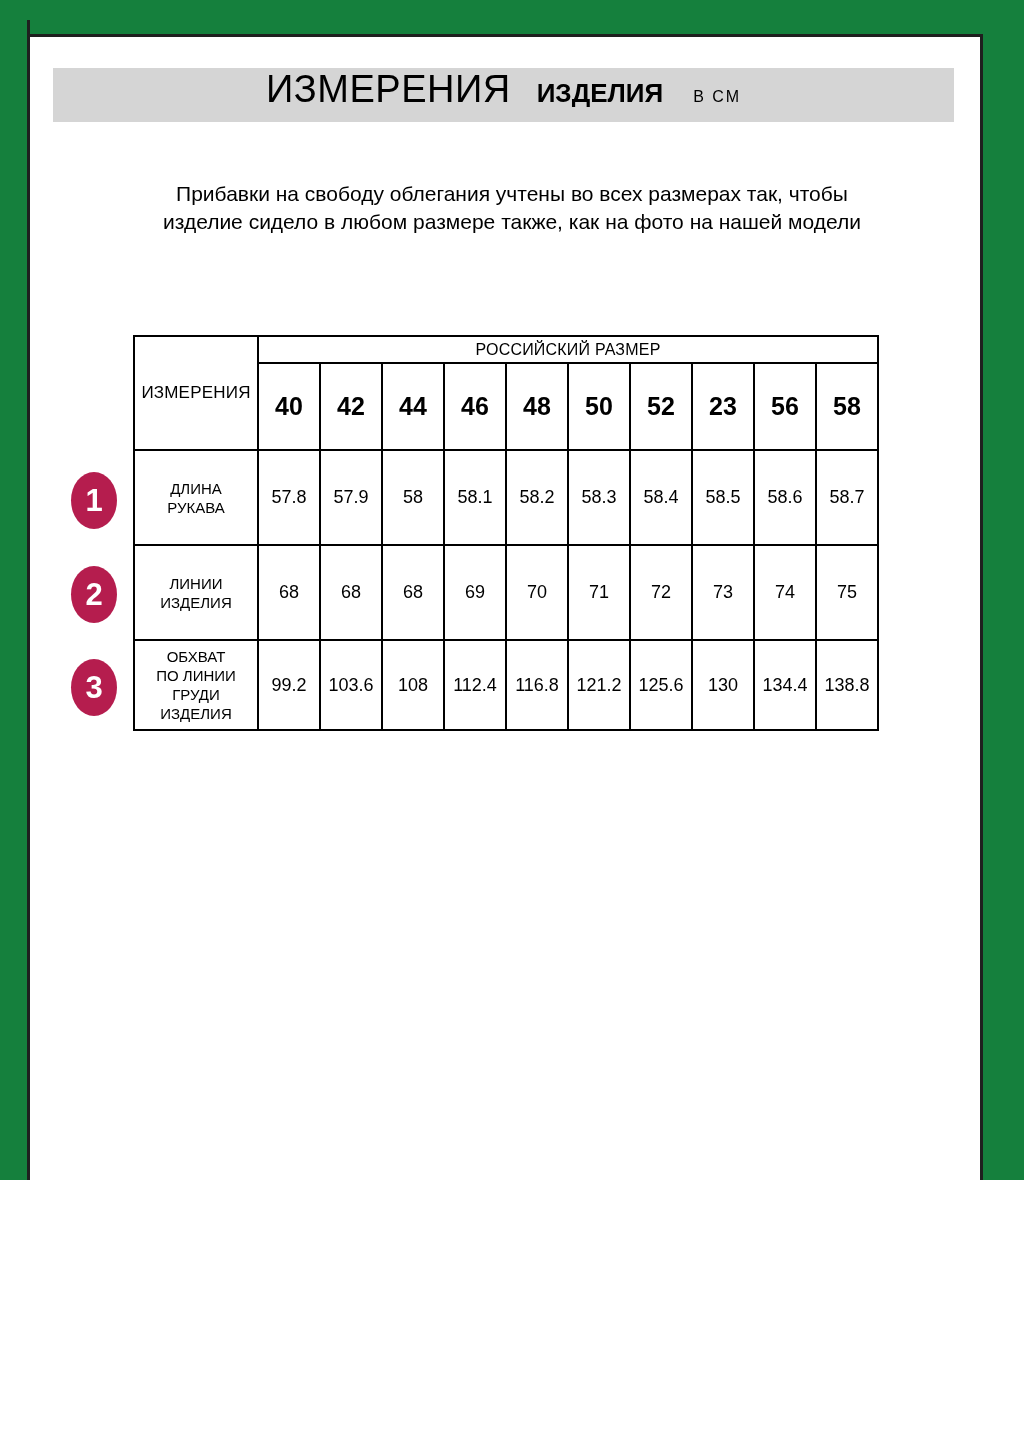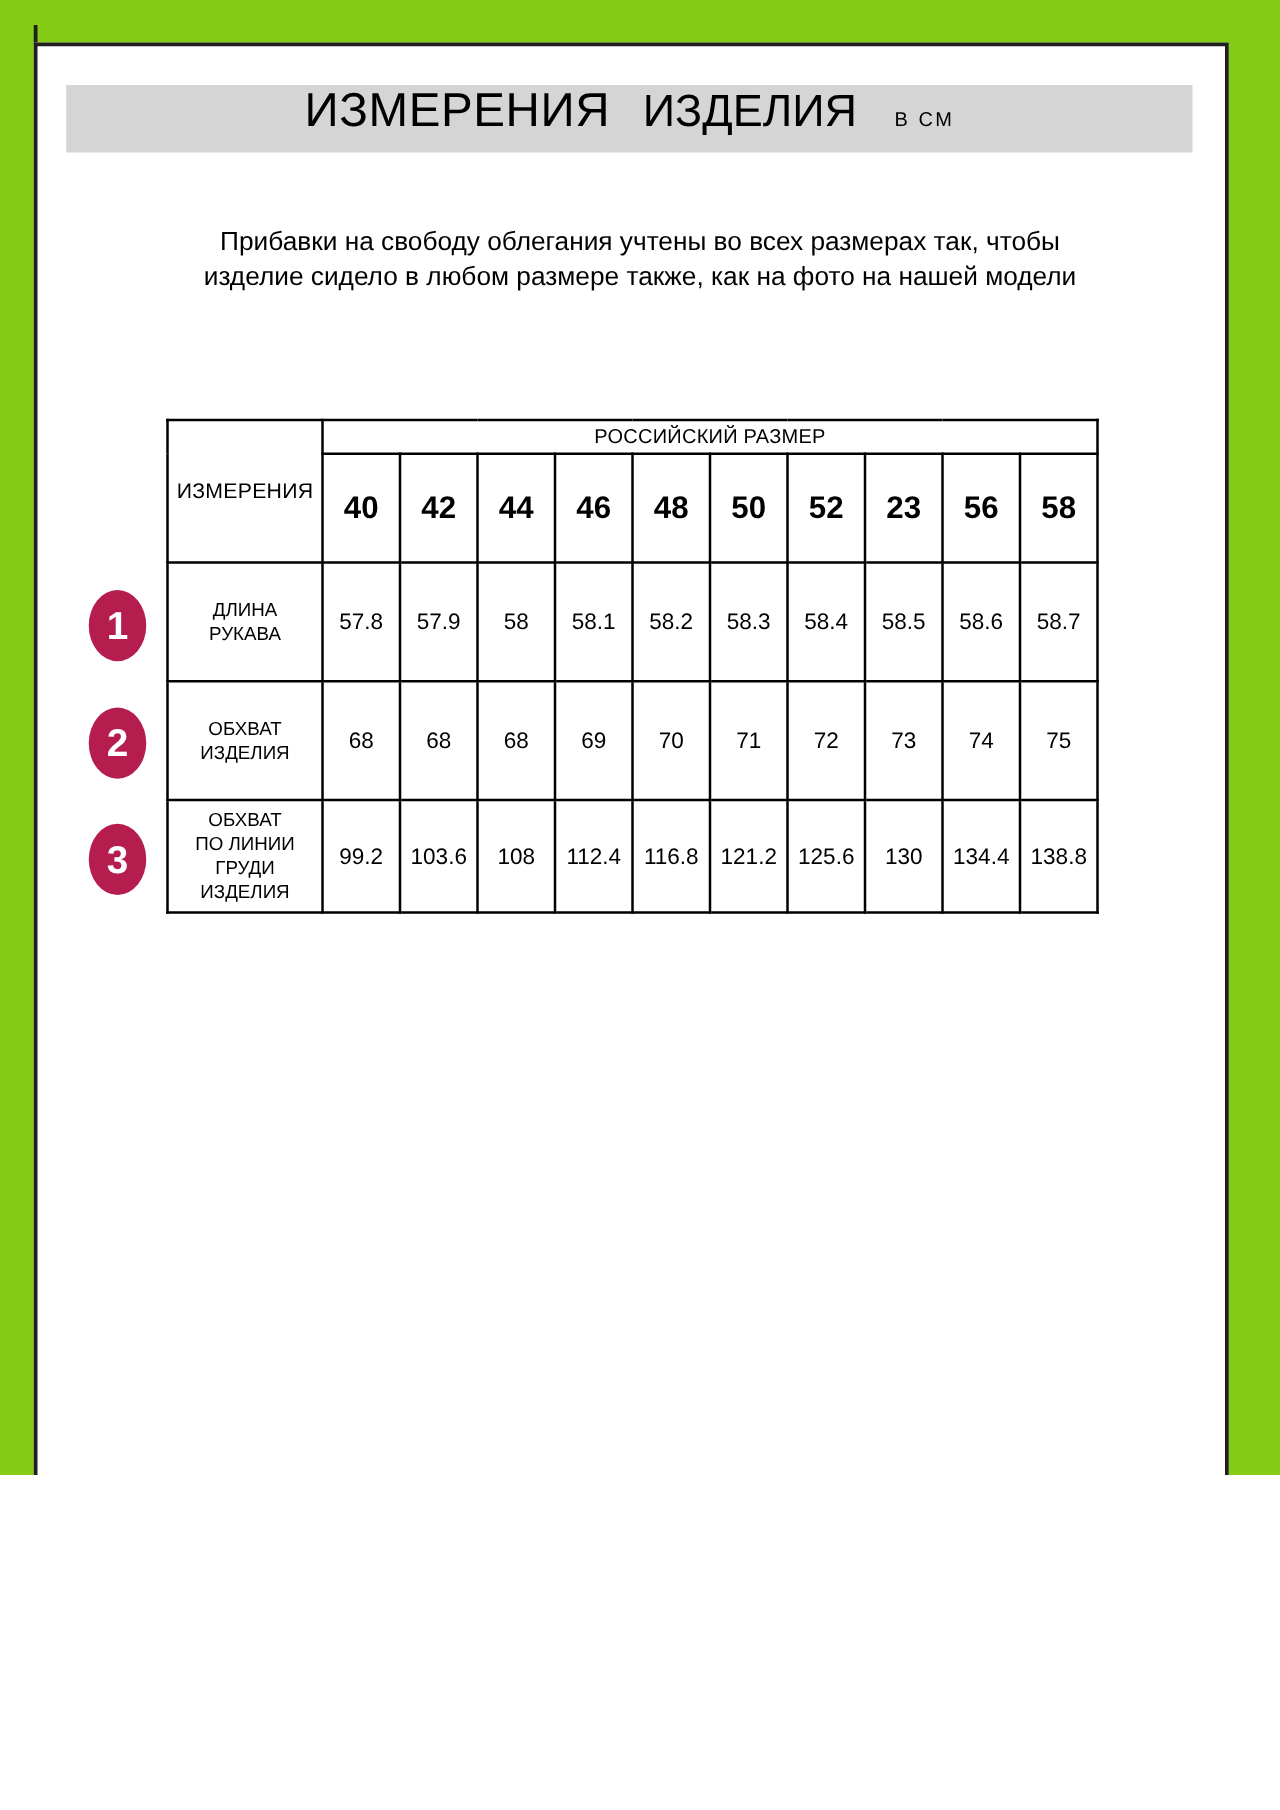--- a/index.html
+++ b/index.html
@@ -5,21 +5,21 @@
   :root {
     --badge: #b51d4e;
     --title-bar-bg: #d5d5d5;
   }
   * { box-sizing: border-box; }
   html, body { margin: 0; padding: 0; background: #ffffff; }
   .page {
     position: relative;
     width: 1024px;
     height: 1180px;
-    background: #84cc16;
+    background: #15803d;
     font-family: "Liberation Sans", "DejaVu Sans", sans-serif;
     color: #000;
     overflow: hidden;
   }
   .frame {
     position: absolute;
     left: 27px; top: 34px;
     width: 956px; height: 1360px;
     border: 3px solid #1f1f1f;
     background: #ffffff;
@@ -39,22 +39,22 @@
     align-items: baseline;
     justify-content: center;
   }
   .title-bar .t1 {
     font-size: 38px;
     font-weight: normal;
     letter-spacing: 0.5px;
     white-space: pre;
   }
   .title-bar .t2 {
-    font-size: 36px;
-    font-weight: normal;
+    font-size: 26px;
+    font-weight: bold;
     margin-left: 26px;
     white-space: pre;
   }
   .title-bar .t3 {
     font-size: 16px;
     font-weight: normal;
     margin-left: 30px;
     letter-spacing: 2px;
     white-space: pre;
   }
@@ -194,21 +194,21 @@
       <td class="value-cell">58</td>
       <td class="value-cell">58.1</td>
       <td class="value-cell">58.2</td>
       <td class="value-cell">58.3</td>
       <td class="value-cell">58.4</td>
       <td class="value-cell">58.5</td>
       <td class="value-cell">58.6</td>
       <td class="value-cell">58.7</td>
     </tr>
     <tr class="data-row-2">
-      <td class="label-cell">ОБХВАТ ИЗДЕЛИЯ</td>
+      <td class="label-cell">ЛИНИИ ИЗДЕЛИЯ</td>
       <td class="value-cell">68</td>
       <td class="value-cell">68</td>
       <td class="value-cell">68</td>
       <td class="value-cell">69</td>
       <td class="value-cell">70</td>
       <td class="value-cell">71</td>
       <td class="value-cell">72</td>
       <td class="value-cell">73</td>
       <td class="value-cell">74</td>
       <td class="value-cell">75</td>

